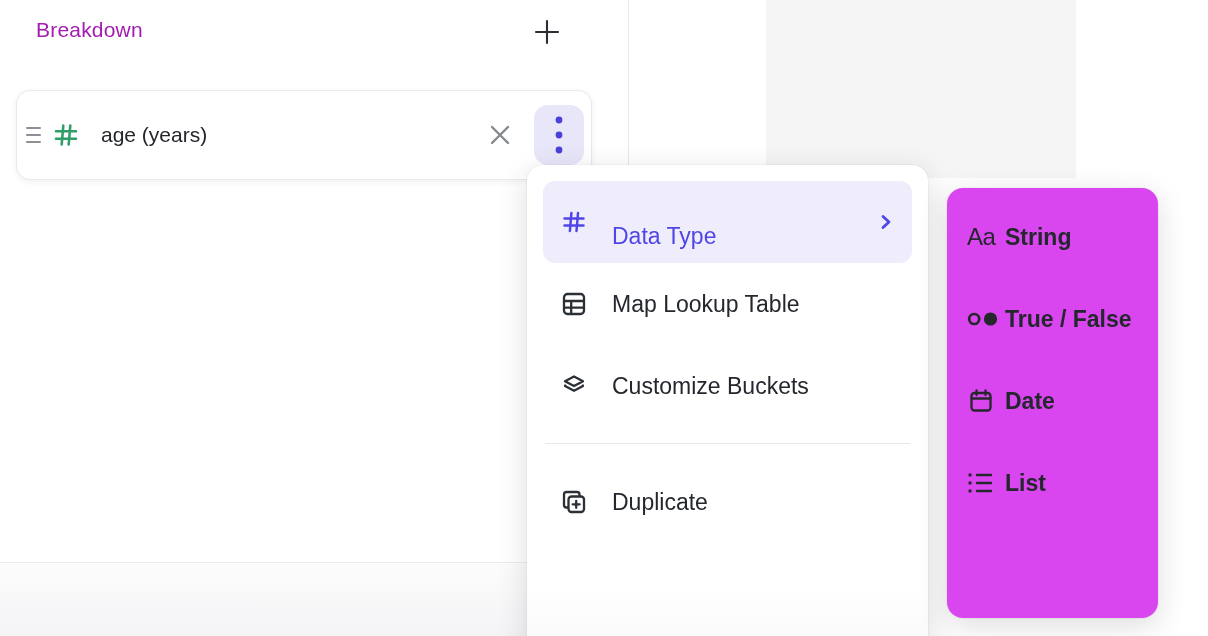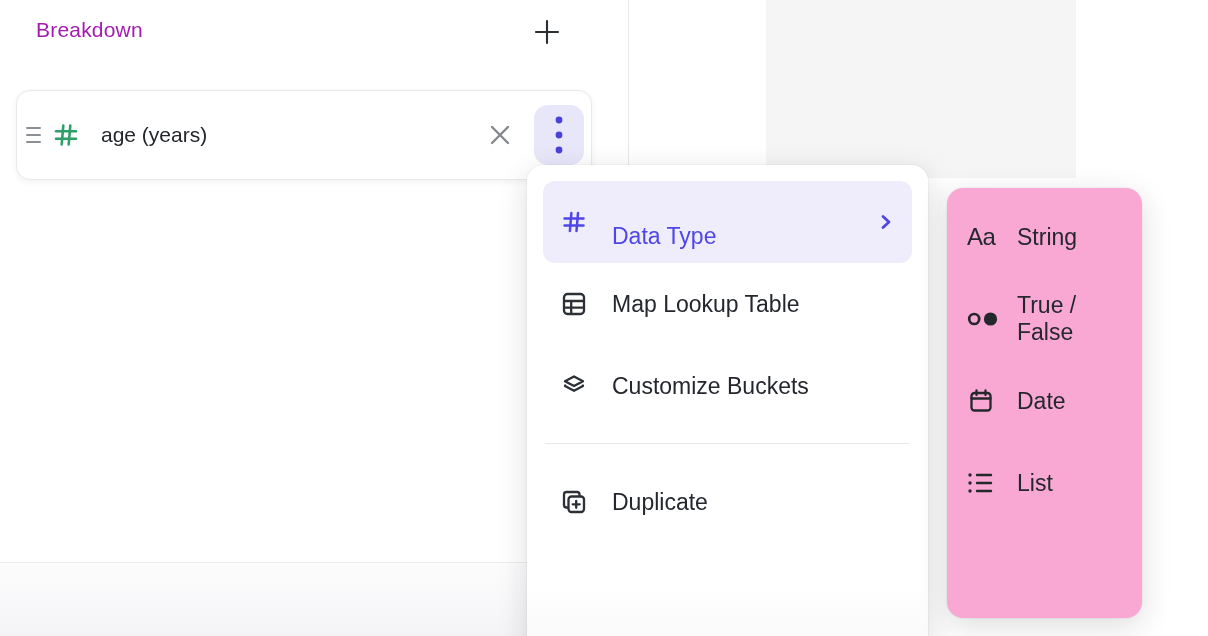--- a/index.html
+++ b/index.html
@@ -62,31 +62,31 @@
   .menu-item.active .mi-label{ color:#4f46e5;margin-top:28px; }
   .menu-item .mi-chevron{ margin-left:auto; width:18px; height:18px; }
   .menu-divider{ height:1px; background:#e8e8ea; margin:16px 2px 17px; }
   .menu-fade{
     position:absolute; left:0; right:0; bottom:0; height:78px; pointer-events:none;
     background:linear-gradient(rgba(246,246,248,0),rgba(243,243,246,.65));
     border-radius:0 0 16px 16px;
   }
   
   .submenu{
-    position:absolute; left:947px; top:188px; width:195px; height:430px;
-    background:#f9a8d4; border-radius:16px;
+    position:absolute; left:947px; top:188px; width:211px; height:430px;
+    background:#d946ef; border-radius:16px;
     box-shadow:0 8px 30px rgba(25,25,35,.15), 0 0 0 1px rgba(0,0,0,.03);
     padding:8px 6px; z-index:4;
   }
   .submenu-item{
     height:82px; display:flex; align-items:center;
     border-radius:14px; padding:0 14px; cursor:pointer;
   }
   .submenu-item .si-icon{ width:32px; height:28px; flex:0 0 32px; display:flex; align-items:center; }
-  .submenu-item .si-label{ margin-left:18px; font-size:23px; font-weight:400; color:#24272d; }
+  .submenu-item .si-label{ margin-left:6px; font-size:23px; font-weight:700; color:#24272d; }
   .submenu-item.selected{ background:#4f46e5; }
   .submenu-item.selected .si-label{ color:#ffffff; }
   .aa-glyph{ font-size:24px; font-weight:500; color:#24272d; letter-spacing:-.5px; }
   svg{ display:block; }
 </style>
 </head>
 <body>
 
 <div class="breakdown-title">Breakdown</div>
 

